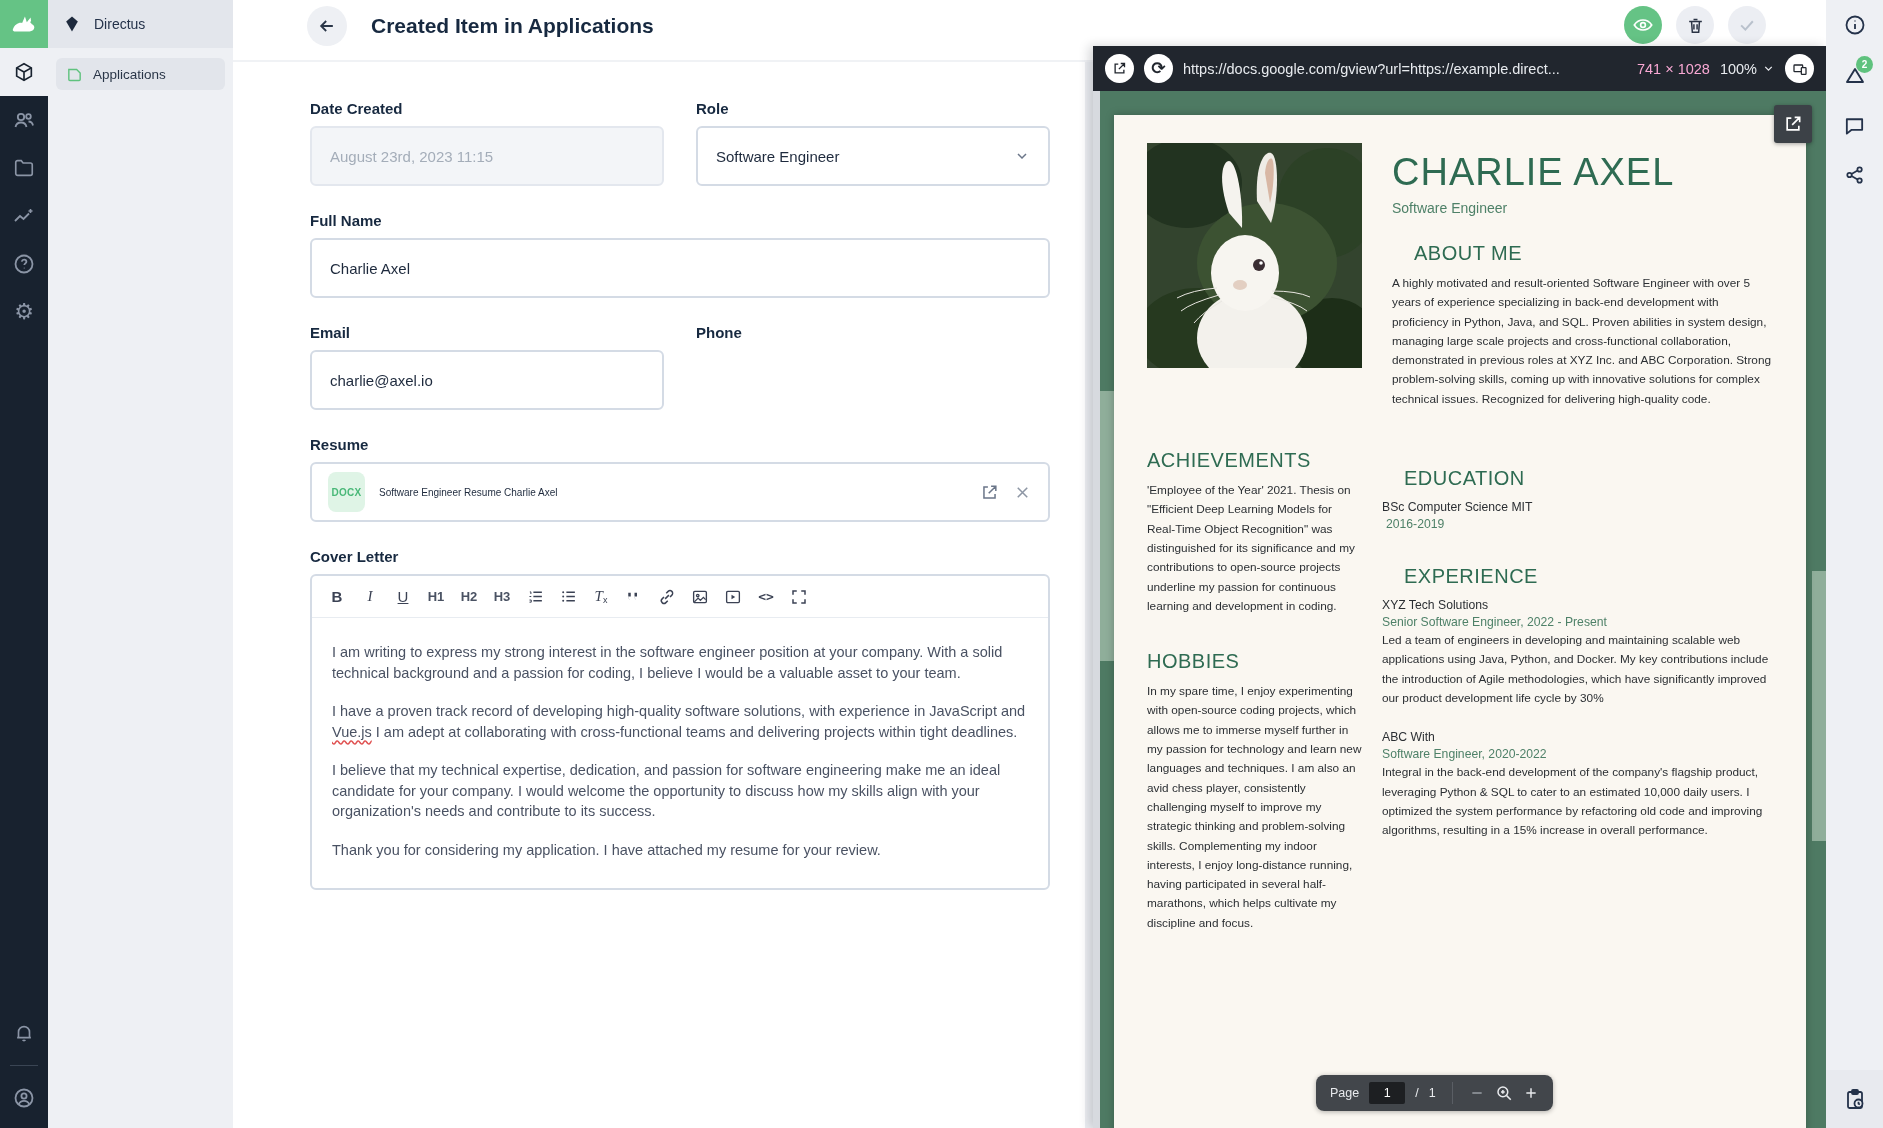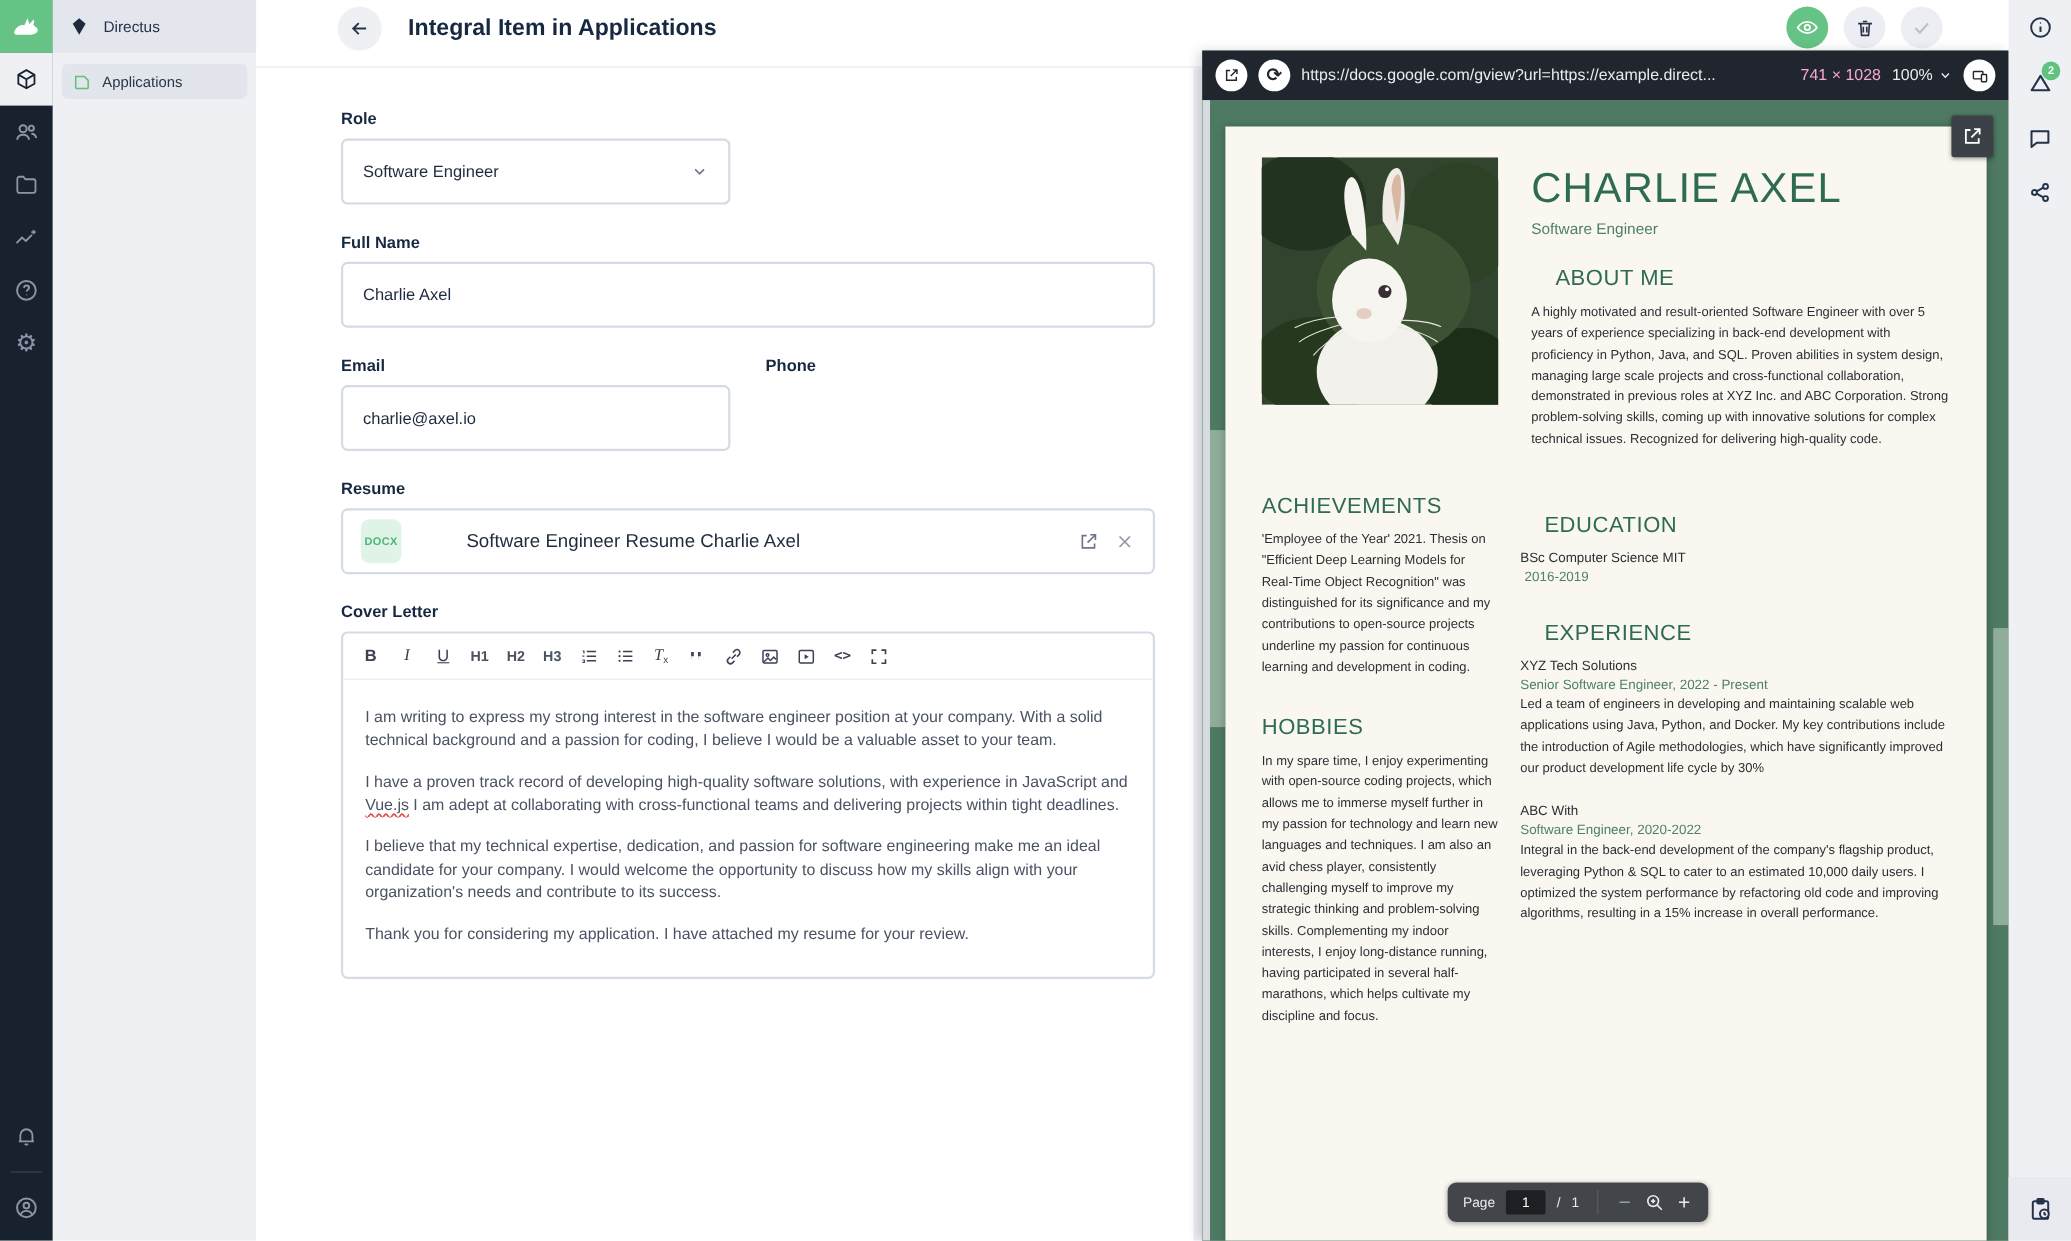--- a/index.html
+++ b/index.html
@@ -40,21 +40,21 @@
   .form-scroll-track { position:absolute; right:0; top:0; bottom:0; width:8px; background:#eceef2; }
   .field-row { display:grid; grid-template-columns:1fr 1fr; column-gap:32px; }
   .field { margin-bottom:26px; }
   .field-label { font-size:15px; font-weight:bold; color:#172940; margin-bottom:9px; }
   .input, .select, .file-box { height:60px; border:2px solid #d4dbe5; border-radius:6px; background:#fff; width:100%; font-size:15px; color:#1e2a3d; padding:0 18px; font-family:inherit; }
   .input.disabled { background:#f3f5f8; border-color:#e3e7ee; color:#a4adb9; }
   .select { display:flex; align-items:center; justify-content:space-between; color:#1e2a3d; }
   .chevron { color:#6b7689; }
   .file-box { display:flex; align-items:center; gap:14px; padding:0 16px; }
   .docx-badge { width:37px; height:40px; border-radius:8px; background:#dff4e6; color:#49b878; font-size:10px; font-weight:bold; display:flex; align-items:center; justify-content:center; letter-spacing:.3px; }
-  .file-name { font-size:17px; color:#1e2a3d; flex:1;margin-left:45px; }
+  .file-name { font-size:10px; color:#1e2a3d; flex:1; }
   .file-actions { display:flex; gap:14px; color:#8d96a4; }
   .file-actions .open-ic { color:#6b7689; }
 
   
   .editor { border:2px solid #d4dbe5; border-radius:6px; overflow:hidden; }
   .editor-toolbar { height:42px; display:flex; align-items:center; gap:7px; padding:0 12px; border-bottom:1px solid #e8ecf1; color:#3b4254; }
   .tb-btn { min-width:26px; height:28px; display:flex; align-items:center; justify-content:center; font-size:15px; border-radius:4px; color:#3b4254; }
   .tb-b { font-weight:bold; } .tb-i { font-style:italic; font-family:"Liberation Serif",serif; } .tb-u { text-decoration:underline; }
   .tb-h { font-size:13px; font-weight:bold; color:#4a5263; }
   .tb-code { font-family:"DejaVu Sans Mono",monospace; font-size:13px; font-weight:bold; }
@@ -186,21 +186,21 @@
   </div>
 </div>
 
 <div class="content">
   <div class="main-header">
     <div class="back-btn">
       <svg width="20" height="20" viewBox="0 0 24 24" fill="none" stroke="currentColor" stroke-width="2.2">
         <path d="M19 12H5M11 6l-6 6 6 6"></path>
       </svg>
     </div>
-    <div class="page-title">Integral Item in Applications</div>
+    <div class="page-title">Created Item in Applications</div>
     <div class="header-actions">
       <div class="action-btn action-eye">
         <svg width="22" height="22" viewBox="0 0 24 24" fill="none" stroke="currentColor" stroke-width="1.8">
           <path d="M2.5 12S6 6.5 12 6.5 21.5 12 21.5 12 18 17.5 12 17.5 2.5 12 2.5 12z"></path>
             <circle cx="12" cy="12" r="2.6"></circle>
         </svg>
       </div>
       <div class="action-btn action-trash">
         <svg width="19" height="19" viewBox="0 0 24 24" fill="none" stroke="currentColor" stroke-width="1.9">
           <path d="M4 7h16M9.5 4.5h5M7 7l1 13.5h8L17 7M10 10.5v6.5M14 10.5v6.5"></path>
@@ -211,20 +211,24 @@
           <path d="M5 12.5l5 5 9-10"></path>
         </svg>
       </div>
     </div>
   </div>
 
   <div class="form-area">
     <div class="form-scroll-track"></div>
 
     <div class="field-row">
+      <div class="field">
+        <div class="field-label">Date Created</div>
+        <input class="input disabled" readonly="" value="August 23rd, 2023 11:15" style="">
+      </div>
       <div class="field">
         <div class="field-label">Role</div>
         <div class="select">
           <span>Software Engineer</span>
           <svg class="chevron" width="16" height="16" viewBox="0 0 24 24" fill="none" stroke="currentColor" stroke-width="2.2">
               <path d="M6 9l6 6 6-6"></path>
             </svg>
         </div>
       </div>
     </div>

